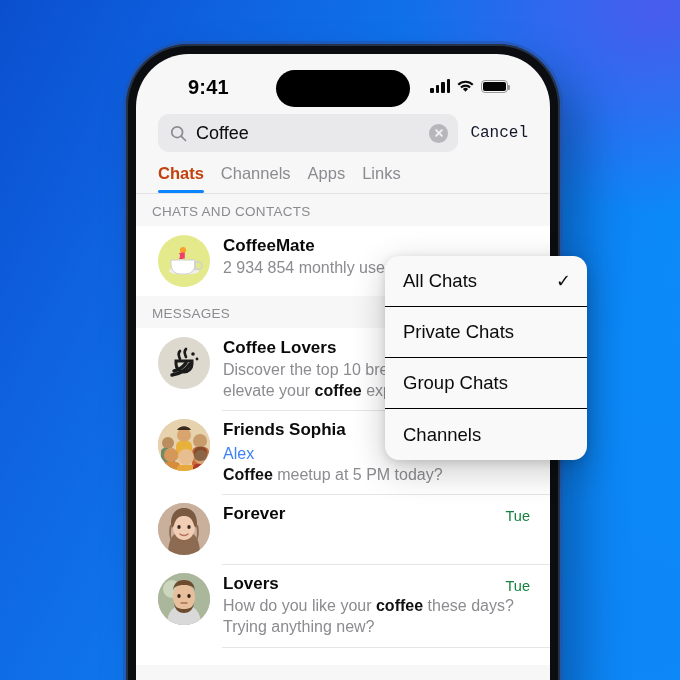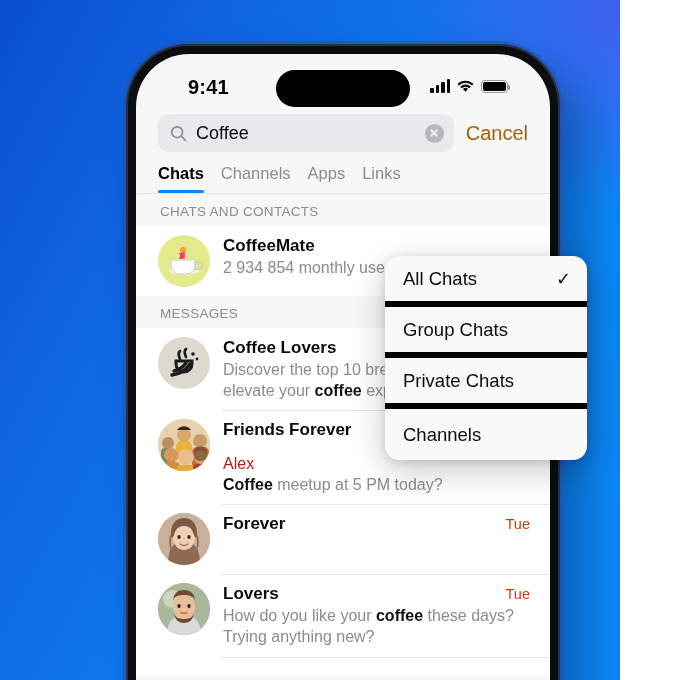--- a/index.html
+++ b/index.html
@@ -3,21 +3,21 @@
 <meta charset="utf-8">
 <style>
   * { box-sizing: border-box; margin: 0; padding: 0; }
   html, body {
     width: 680px; height: 680px;
     overflow: hidden;
     font-family: "Liberation Sans", sans-serif;
   }
   #stage {
     position: relative;
-    width: 620px; height: 680px;
+    width: 680px; height: 680px;
     background:
       radial-gradient(ellipse 420px 330px at 660px 10px, rgba(120,60,230,0.55) 0%, rgba(120,60,230,0.0) 62%),
       radial-gradient(ellipse 700px 620px at 640px 620px, #0d86f7 0%, rgba(13,134,247,0) 60%),
       linear-gradient(118deg, #0a4fce 0%, #0f62e0 22%, #0f7df2 55%, #0b8af8 78%, #0b8ef9 100%);
     overflow: hidden;
   }
 
   
   #phone {
     position: absolute;
@@ -92,77 +92,77 @@
   .clear-btn {
     width: 19px; height: 19px; border-radius: 50%;
     background: #b6b6bb; position: relative; flex: 0 0 auto;
   }
   .clear-btn::before, .clear-btn::after{
     content:""; position:absolute; left: 4.5px; top: 8.6px;
     width: 10px; height: 1.9px; background: #efeff1; border-radius: 1px;
   }
   .clear-btn::before{ transform: rotate(45deg); }
   .clear-btn::after { transform: rotate(-45deg); }
-  .cancel { font-size: 20px; color: #a16207; white-space: nowrap; }
+  .cancel { font-size: 16px; color: #0f172a; white-space: nowrap; font-family: Liberation Mono, monospace; }
 
   
   .tabs {
     display: flex; align-items: flex-start; gap: 0;
     padding: 12px 0 0 20px; position: relative;
   }
   .tab {
     font-size: 16.5px; color: #8b8b90; padding: 0 17px 10px 0;
     white-space: nowrap; position: relative;
   }
   .tab:first-child{ padding-left: 2px; }
-  .tab.active { color: #000000; font-weight: 700; }
+  .tab.active { color: #c2410c; font-weight: 700; }
   .tab.active::after{
     content:""; position:absolute; left: 2px; right: 17px; bottom: 0;
     height: 3px; background: #0a84ff; border-radius: 2px;
   }
   .tabs-rule {
     height: 1px; background: #e2e2e5; margin: 0;
   }
 
   
   .section-head {
     font-size: 13.5px; color: #8b8b90; letter-spacing: .3px;
-    padding: 10px 0 7px 24px; background: #f7f7f8;
+    padding: 10px 0 7px 16px; background: #f7f7f8;
   }
   .list { background: #fff; }
   .row { display: flex; gap: 13px; padding: 9px 20px 9px 22px; position: relative; }
   .row + .row::before{
     content:""; position:absolute; left: 86px; right: 0; top: 0;
     height: 1px; background: #e6e6e9;
   }
   .avatar {
     width: 52px; height: 52px; border-radius: 50%;
     flex: 0 0 auto; overflow: hidden; position: relative;
   }
   .row-body { flex: 1; min-width: 0; padding-top: 1px; }
-  .row-top { display: flex; align-items: center; gap: 8px; }
+  .row-top { display: flex; align-items: flex-end; gap: 8px; }
   .row-title { font-size: 17px; font-weight: 700; color: #0a0a0b; white-space: nowrap; }
-  .row-time { margin-left: auto; font-size: 14.5px; color: #c2410c; }
+  .row-time { margin-left: auto; font-size: 14.5px; color: #15803d; }
   .row-sub { font-size: 16px; color: #8b8b90; line-height: 1.32; margin-top: 1px; }
   .row-sub b { color: #111; font-weight: 700; }
-  .row-sender { font-size: 16px; color: #b91c1c; margin-top: 15px; }
+  .row-sender { font-size: 16px; color: #3b82f6; margin-top: 5px; }
 
   
   .menu {
     position: absolute; left: 385px; top: 256px;
     width: 202px; border-radius: 14px;
     background: #f9f9f9;
     box-shadow: 0 10px 34px rgba(0,0,0,0.22), 0 2px 8px rgba(0,0,0,0.12);
     overflow: hidden; z-index: 40;
   }
   .menu-item {
     display: flex; align-items: center;
     height: 51px; padding: 0 16px 0 18px;
     font-size: 18.5px; color: #0b0b0c;
-    border-bottom: 6px solid #000000;
+    border-bottom: 1px solid #000000;
   }
   .menu-item:last-child { border-bottom: none; }
   .menu-check { margin-left: auto; font-size: 18px; color: #0b0b0c; }
 
   
   .av-coffeemate { background: #e4ea8c; }
   .av-lovers { background: #ded9cf; }
   .av-friends { background: #e2d3b8; }
   .av-sophia { background: #cdb6a3; }
   .av-david  { background: #b9bfae; }
@@ -280,21 +280,21 @@
               <path d="M6 34c2-6 12-6 14 0 1 5-1 9-7 9s-8-4-7-9z" fill="#c8802f" opacity=".5"></path>
               <circle cx="28" cy="38" r="8" fill="#e8bd90"></circle>
                 <rect x="19" y="46" width="19" height="10" rx="4" fill="#e7a83c"></rect>
               <circle cx="43" cy="38" r="7" fill="#d8a271"></circle>
                 <rect x="35" y="45" width="17" height="11" rx="4" fill="#b03a2e"></rect>
               <path d="M36 32c2-6 12-6 13 1 1 6-2 9-7 9s-7-4-6-10z" fill="#4a3322" opacity=".55"></path>
             </svg>
           </div>
           <div class="row-body">
             <div class="row-top">
-              <span class="row-title">Friends Forever</span>
+              <span class="row-title">Friends Sophia</span>
             </div>
             <div class="row-sender">Alex</div>
             <div class="row-sub"><b>Coffee</b><span> meetup at 5 PM today?</span></div>
           </div>
         </div>
 
         <div class="row">
           <div class="avatar av-sophia">
             <svg viewBox="0 0 52 52" width="52" height="52">
               <rect width="52" height="52" fill="#c8b09c"></rect>
@@ -347,23 +347,23 @@
       </div>
     </div>
   </div>
 
   <div class="menu">
     <div class="menu-item">
       <span>All Chats</span>
       <span class="menu-check">✓</span>
     </div>
     <div class="menu-item">
+      <span>Private Chats</span>
+    </div>
+    <div class="menu-item">
       <span>Group Chats</span>
-    </div>
-    <div class="menu-item">
-      <span>Private Chats</span>
     </div>
     <div class="menu-item">
       <span>Channels</span>
     </div>
   </div>
 
 </div>
 
 </body></html>

